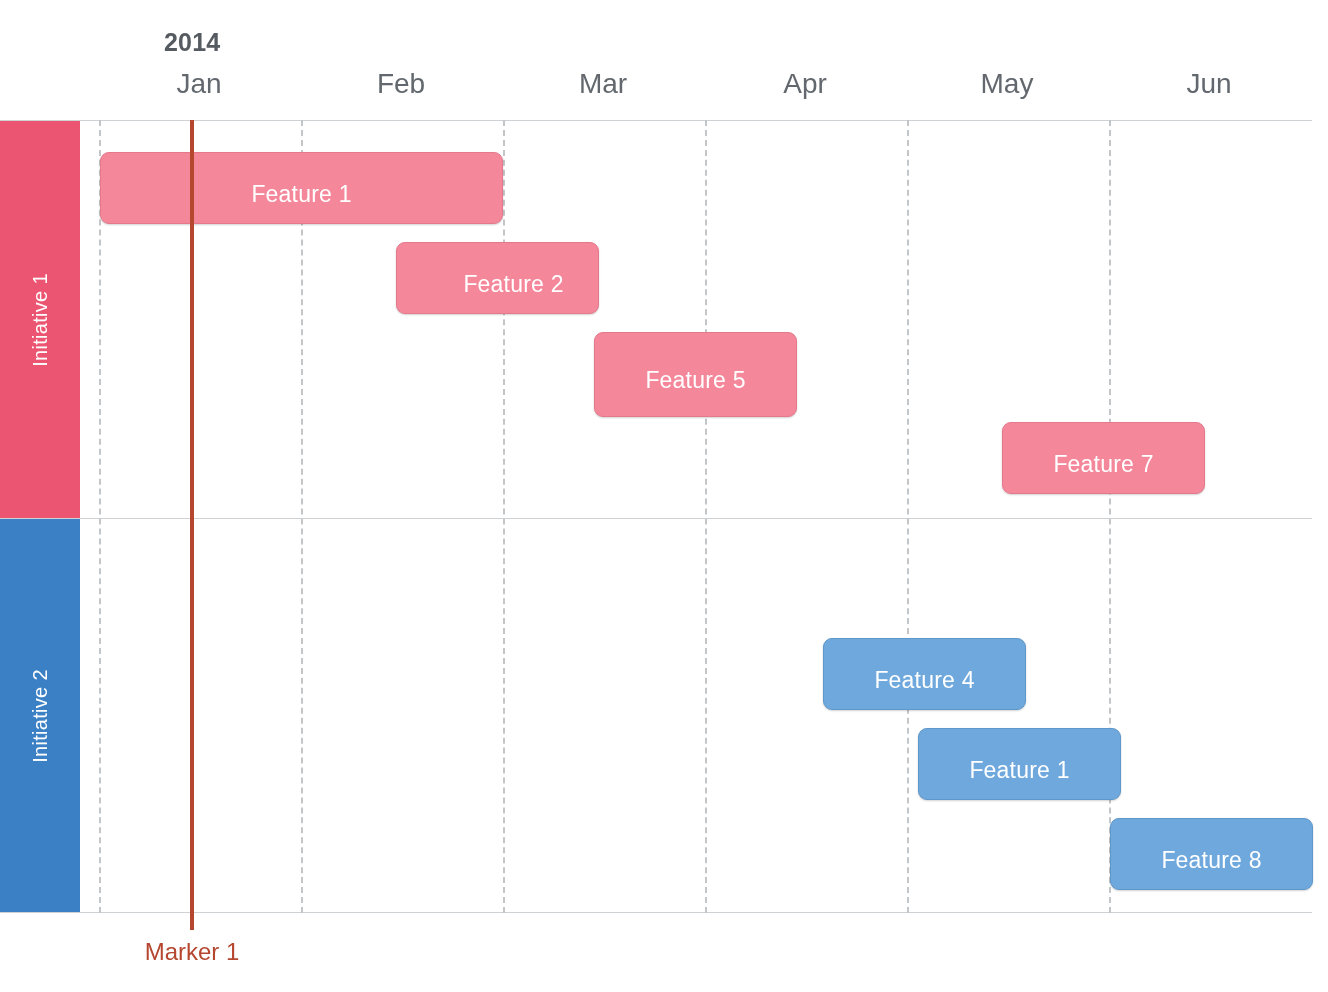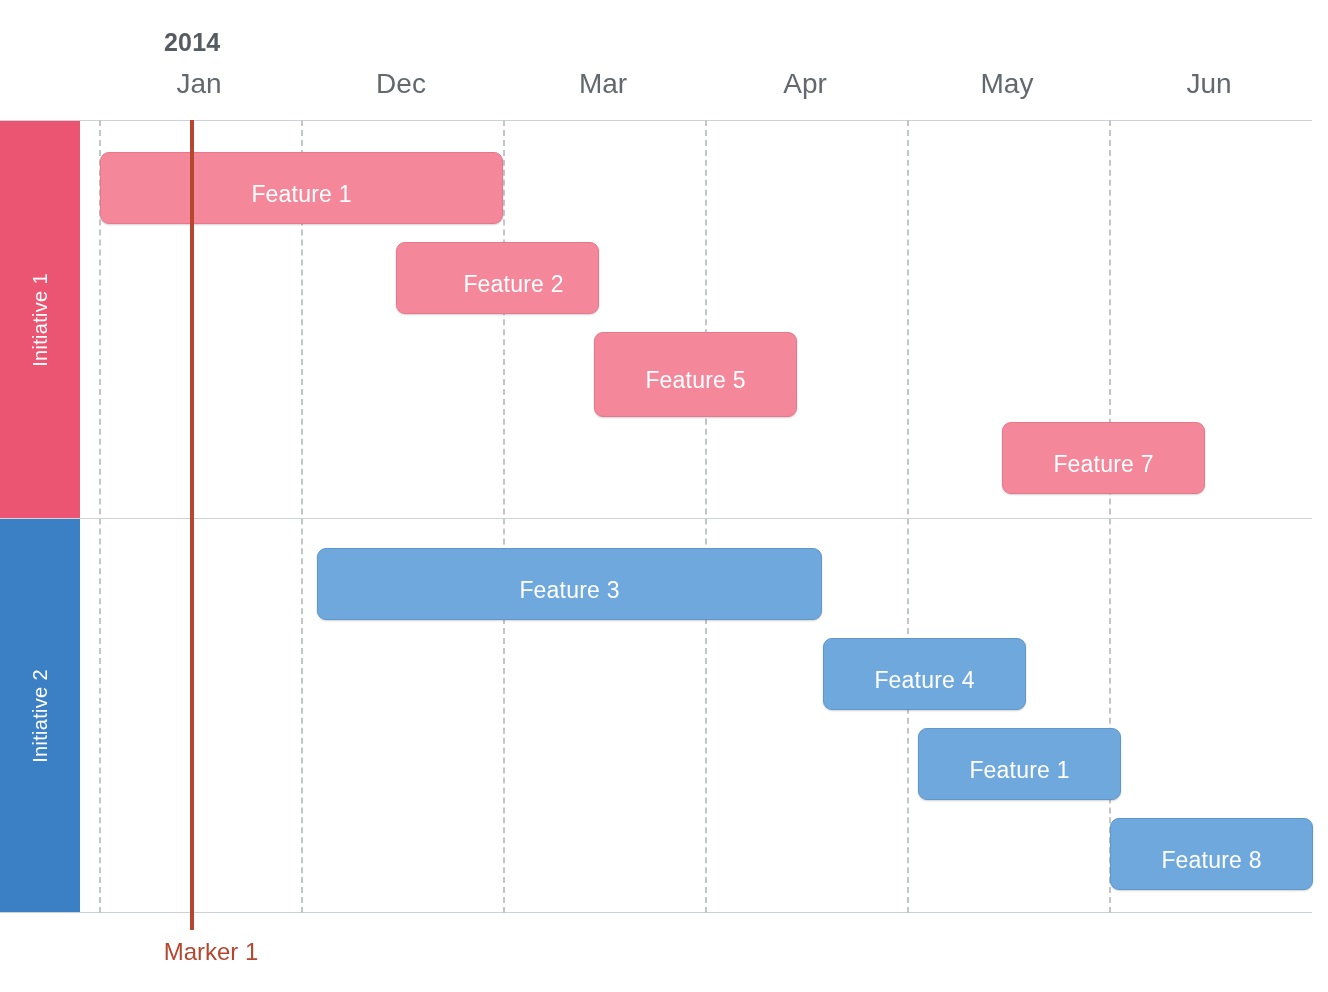--- a/index.html
+++ b/index.html
@@ -112,21 +112,20 @@
     height: 810px;
     background: #b5462f;
   }
   .marker-label {
     position: absolute;
     top: 938px;
     font-size: 24px;
     color: #b5462f;
     white-space: nowrap;
     transform: translateX(-50%);
-    margin-left: 19px;
   }
 
   
   .task-bar {
     position: absolute;
     border-radius: 9px;
     display: flex;
     align-items: center;
     justify-content: center;
     color: #ffffff;
@@ -150,21 +149,21 @@
 </style>
 </head>
 <body>
 
 <div id="gantt-root">
 
   <div class="header-area">
     <div class="year-label" style="left:164px;">2014</div>
 
     <div class="month-label" style="left:199px;">Jan</div>
-    <div class="month-label" style="left:401px;">Dec</div>
+    <div class="month-label" style="left:401px;">Feb</div>
     <div class="month-label" style="left:603px;">Mar</div>
     <div class="month-label" style="left:805px;">Apr</div>
     <div class="month-label" style="left:1007px;">May</div>
     <div class="month-label" style="left:1209px;">Jun</div>
   </div>
 
   <div class="plot-frame"></div>
 
   <div class="swimlane" style="top:121px;height:397px;"></div>
   <div class="swimlane" style="top:519px;height:393px;"></div>
@@ -194,23 +193,20 @@
   </div>
 
   <div class="task-bar pink" style="left:594px;top:332px;width:203px;height:85px;">
     <span class="task-label">Feature 5</span>
   </div>
 
   <div class="task-bar pink" style="left:1002px;top:422px;width:203px;height:72px;">
     <span class="task-label">Feature 7</span>
   </div>
 
-  <div class="task-bar blue" style="left:317px;top:548px;width:505px;height:72px;">
-    <span class="task-label">Feature 3</span>
-  </div>
 
   <div class="task-bar blue" style="left:823px;top:638px;width:203px;height:72px;">
     <span class="task-label">Feature 4</span>
   </div>
 
   <div class="task-bar blue" style="left:918px;top:728px;width:203px;height:72px;">
     <span class="task-label">Feature 1</span>
   </div>
 
   <div class="task-bar blue" style="left:1110px;top:818px;width:203px;height:72px;">

